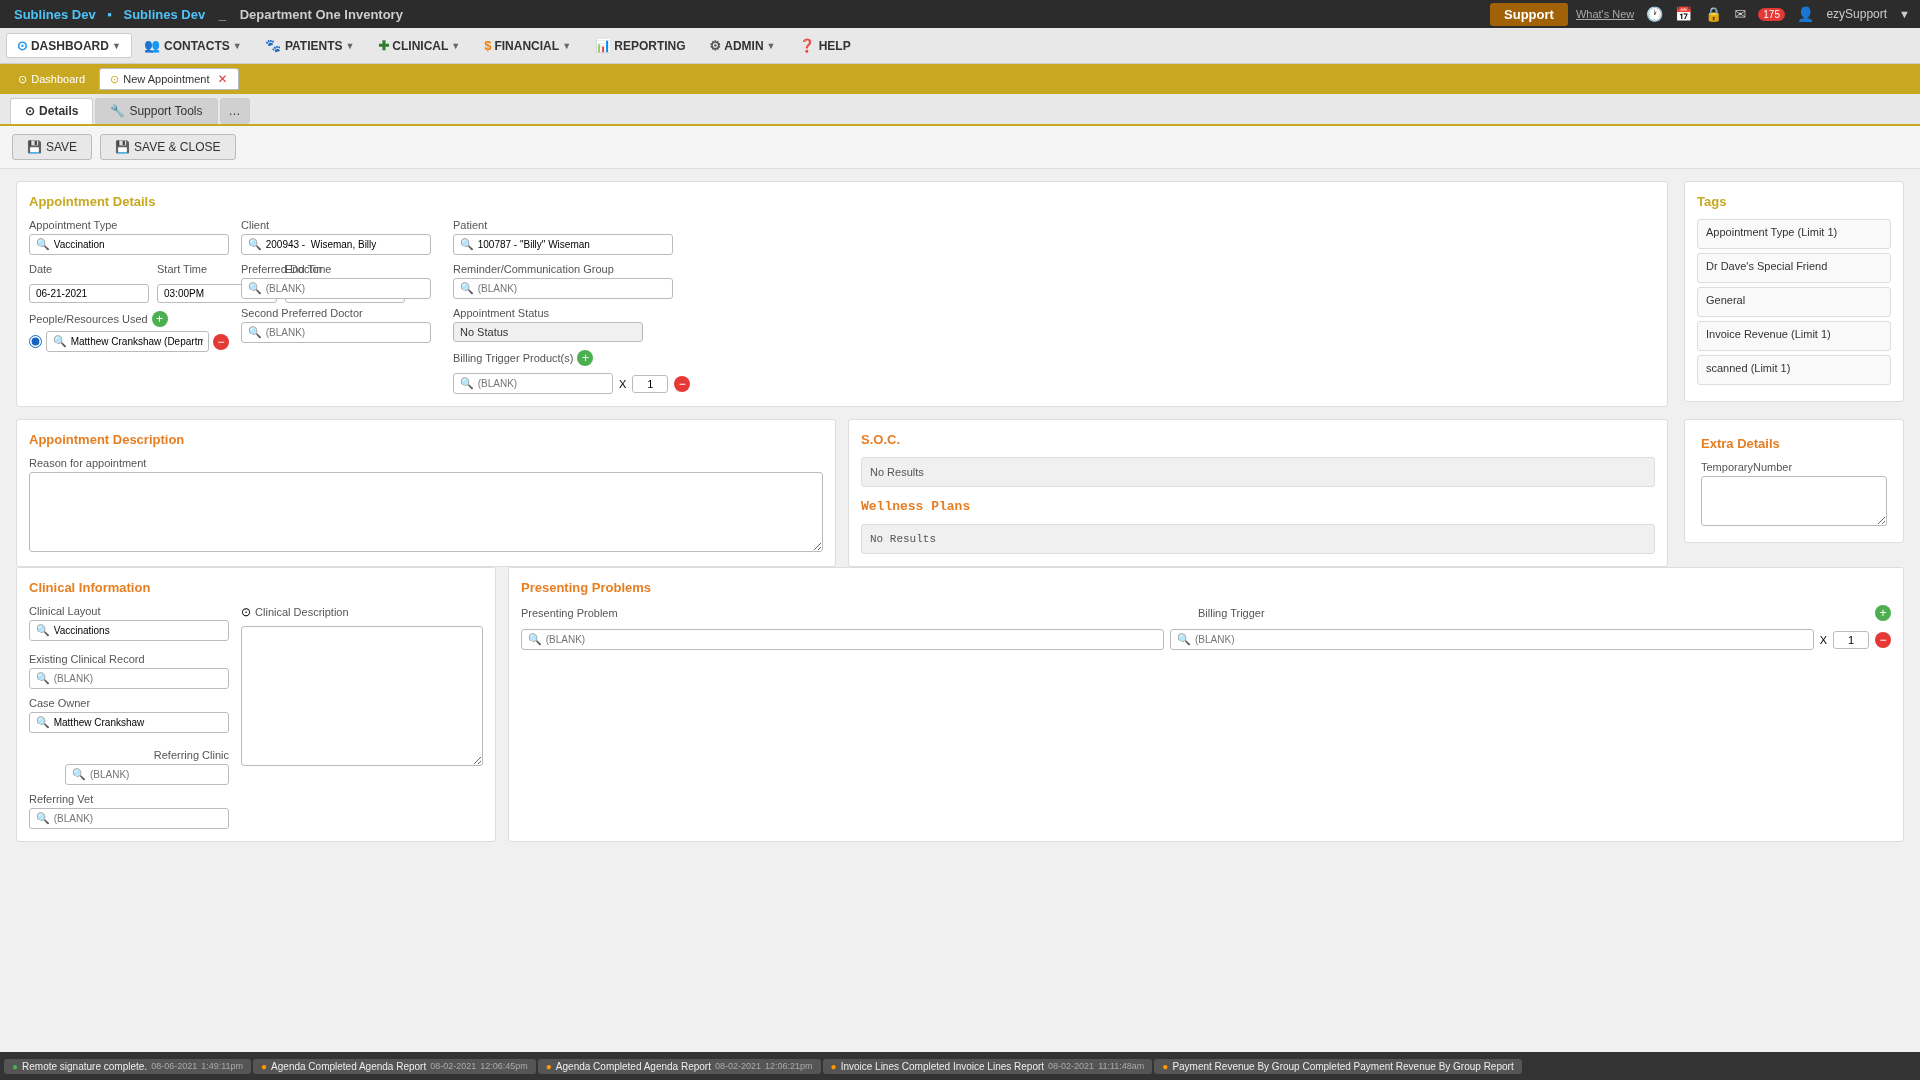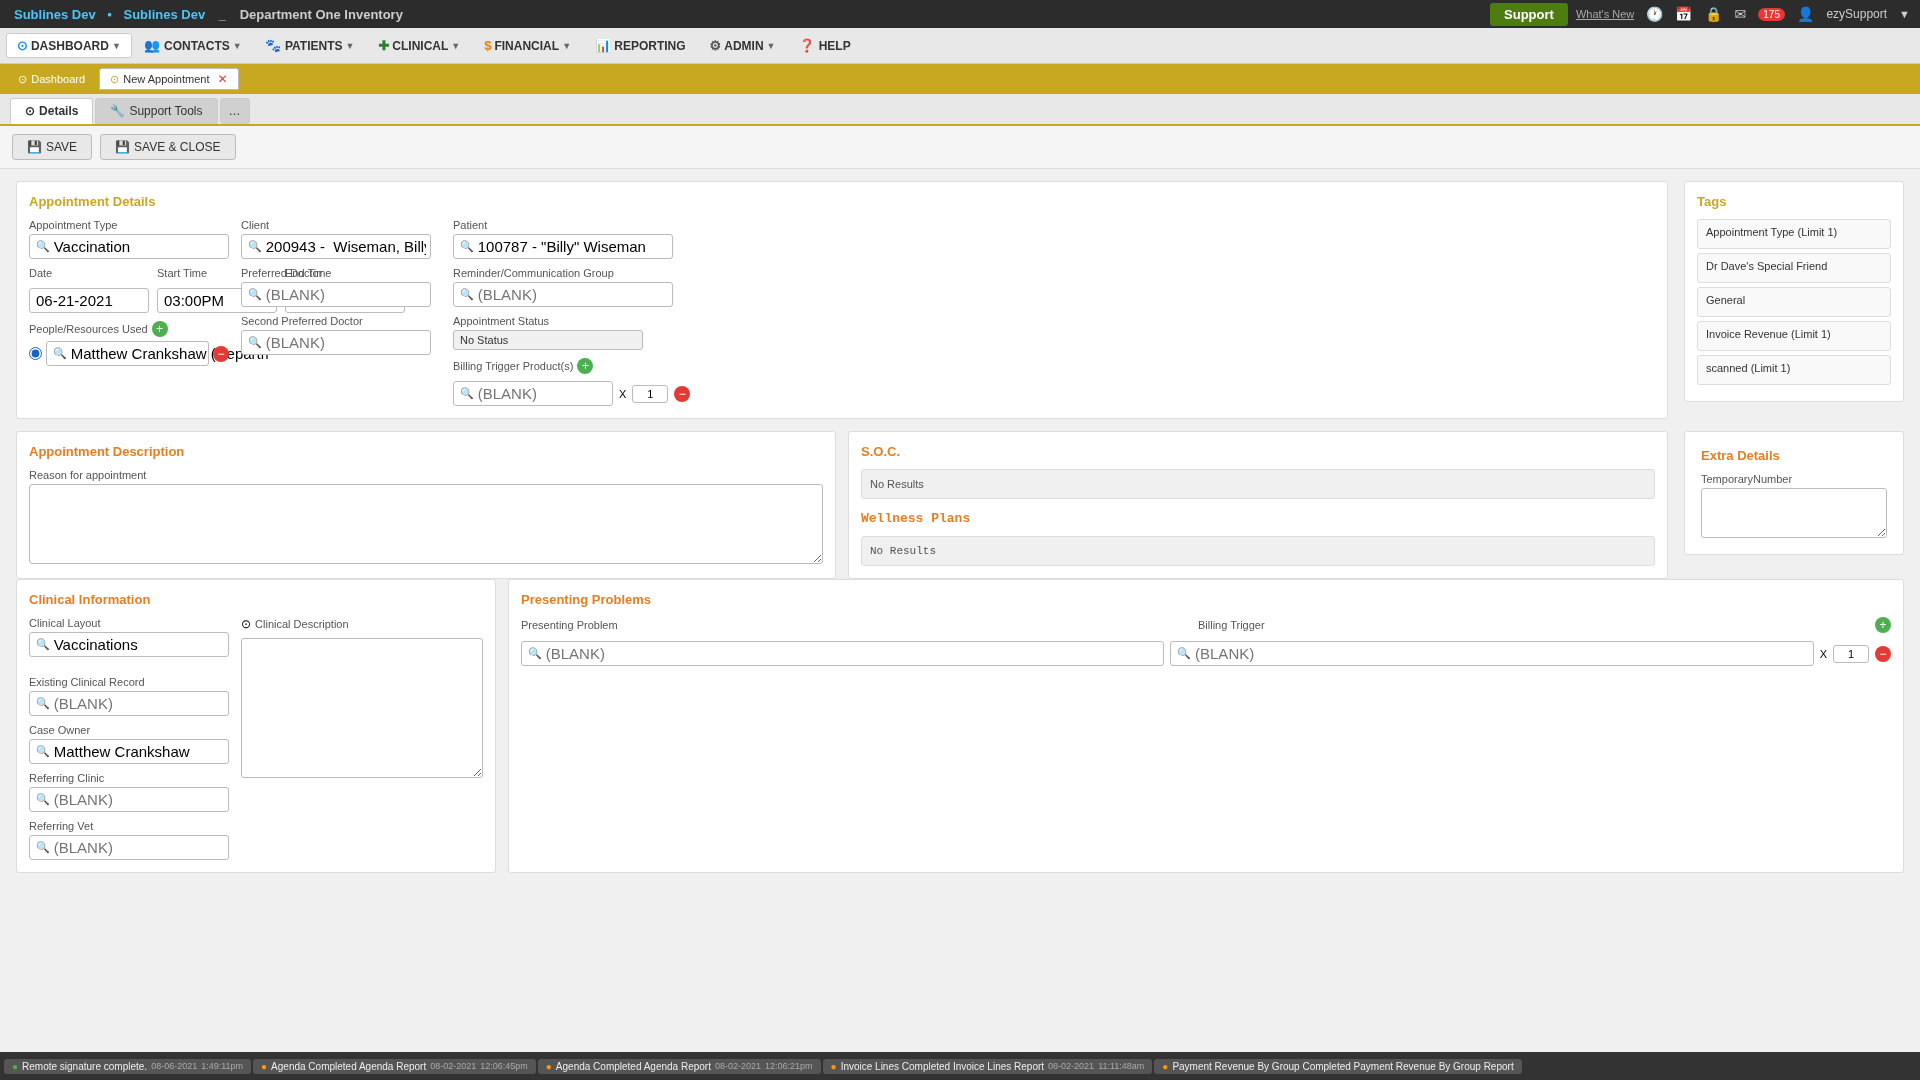--- a/index.html
+++ b/index.html
@@ -2,21 +2,21 @@
 <html><head>
   <meta charset="utf-8">
   <style>
     * { box-sizing: border-box; margin: 0; padding: 0; }
     body { font-family: Arial, sans-serif; font-size: 12px; background: #f0f0f0; width: 1920px; min-height: 1080px; overflow-x: hidden; }
 
     
     .top-bar { background: #2c2c2c; color: #fff; height: 28px; display: flex; align-items: center; padding: 0 10px; gap: 8px; font-size: 12px; }
     .top-bar-title { font-weight: bold; font-size: 13px; flex: 1; }
     .top-bar-title span { color: #4fc3f7; margin: 0 4px; }
-    .support-btn { background: #4d7c0f; color: #fff; border: none; padding: 4px 14px; border-radius: 3px; font-size: 13px; font-weight: bold; cursor: pointer; }
+    .support-btn { background: #a16207; color: #fff; border: none; padding: 4px 14px; border-radius: 3px; font-size: 13px; font-weight: bold; cursor: pointer; }
     .top-bar-actions { display: flex; align-items: center; gap: 12px; font-size: 11px; }
     .whats-new { color: #aaa; text-decoration: underline; cursor: pointer; }
     .top-icon { color: #ccc; font-size: 14px; cursor: pointer; }
     .notif-badge { background: #e53935; color: #fff; border-radius: 10px; padding: 1px 5px; font-size: 10px; }
     .ezy-support { color: #ccc; font-size: 12px; cursor: pointer; }
 
     
     .nav-bar { background: #e8e8e8; border-bottom: 1px solid #ccc; height: 36px; display: flex; align-items: center; padding: 0 6px; gap: 2px; }
     .nav-item { display: flex; align-items: center; gap: 3px; padding: 4px 10px; border-radius: 3px; cursor: pointer; font-size: 12px; font-weight: bold; color: #333; border: 1px solid transparent; position: relative; }
     .nav-item.active { background: #fff; border-color: #ccc; }
@@ -51,21 +51,21 @@
     .btn-save-close .icon { color: #e53935; }
 
     
     .section { background: #fff; border: 1px solid #ddd; border-radius: 3px; margin-bottom: 12px; padding: 12px; }
     .section-title { color: #c8a820; font-weight: bold; font-size: 13px; margin-bottom: 10px; }
     .section-title.orange { color: #e67e22; }
     .form-group { display: flex; flex-direction: column; gap: 3px; }
     .form-label { font-size: 11px; color: #555; }
     .form-input { display: flex; align-items: center; border: 1px solid #bbb; border-radius: 3px; padding: 3px 6px; background: #fff; min-width: 120px; font-size: 11px; gap: 4px; }
     .form-input .search-icon { color: #666; font-size: 11px; }
-    .form-input input { border: none; outline: none; font-size: 15px; flex: 1; background: transparent; }
+    .form-input input { border: none; outline: none; font-size: 10px; flex: 1; background: transparent; }
 
     .date-row { display: flex; gap: 8px; }
     .date-group { display: flex; flex-direction: column; gap: 9px; }
     .add-btn { background: #4caf50; color: #fff; border: none; border-radius: 50%; width: 16px; height: 16px; font-size: 12px; cursor: pointer; display: flex; align-items: center; justify-content: center; }
     .remove-btn { background: #e53935; color: #fff; border: none; border-radius: 50%; width: 16px; height: 16px; font-size: 12px; cursor: pointer; display: flex; align-items: center; justify-content: center; }
     .radio-btn { accent-color: #1565c0; }
 
     
     .status-field { background: #f0f0f0; border: 1px solid #bbb; border-radius: 3px; padding: 3px 6px; font-size: 11px; color: #333; display: flex; align-items: center; gap: 4px; width: 190px; }
 
@@ -381,35 +381,35 @@
           <div style="display:flex; gap:12px;">
 
             <div style="width:200px;">
               <div class="form-group">
                 <span class="form-label">Clinical Layout</span>
                 <div class="form-input">
                   <span class="search-icon">🔍</span>
                   <input type="text" value="Vaccinations" style="">
                 </div>
               </div>
-              <div class="form-group" style="margin-top:19px;">
+              <div class="form-group" style="margin-top:12px;">
                 <span class="form-label">Existing Clinical Record</span>
                 <div class="form-input">
                   <span class="search-icon">🔍</span>
                   <input type="text" placeholder="(BLANK)" style="color: rgb(153, 153, 153);">
                 </div>
               </div>
               <div class="form-group" style="margin-top:8px;">
                 <span class="form-label">Case Owner</span>
                 <div class="form-input">
                   <span class="search-icon">🔍</span>
                   <input type="text" value="Matthew Crankshaw" style="">
                 </div>
               </div>
-              <div class="form-group" style="margin-top:8px;">
+              <div class="form-group" style="margin-top:16px;align-items:flex-end;">
                 <span class="form-label">Referring Clinic</span>
                 <div class="form-input">
                   <span class="search-icon">🔍</span>
                   <input type="text" placeholder="(BLANK)" style="color: rgb(153, 153, 153);">
                 </div>
               </div>
               <div class="form-group" style="margin-top:8px;">
                 <span class="form-label">Referring Vet</span>
                 <div class="form-input">
                   <span class="search-icon">🔍</span>

